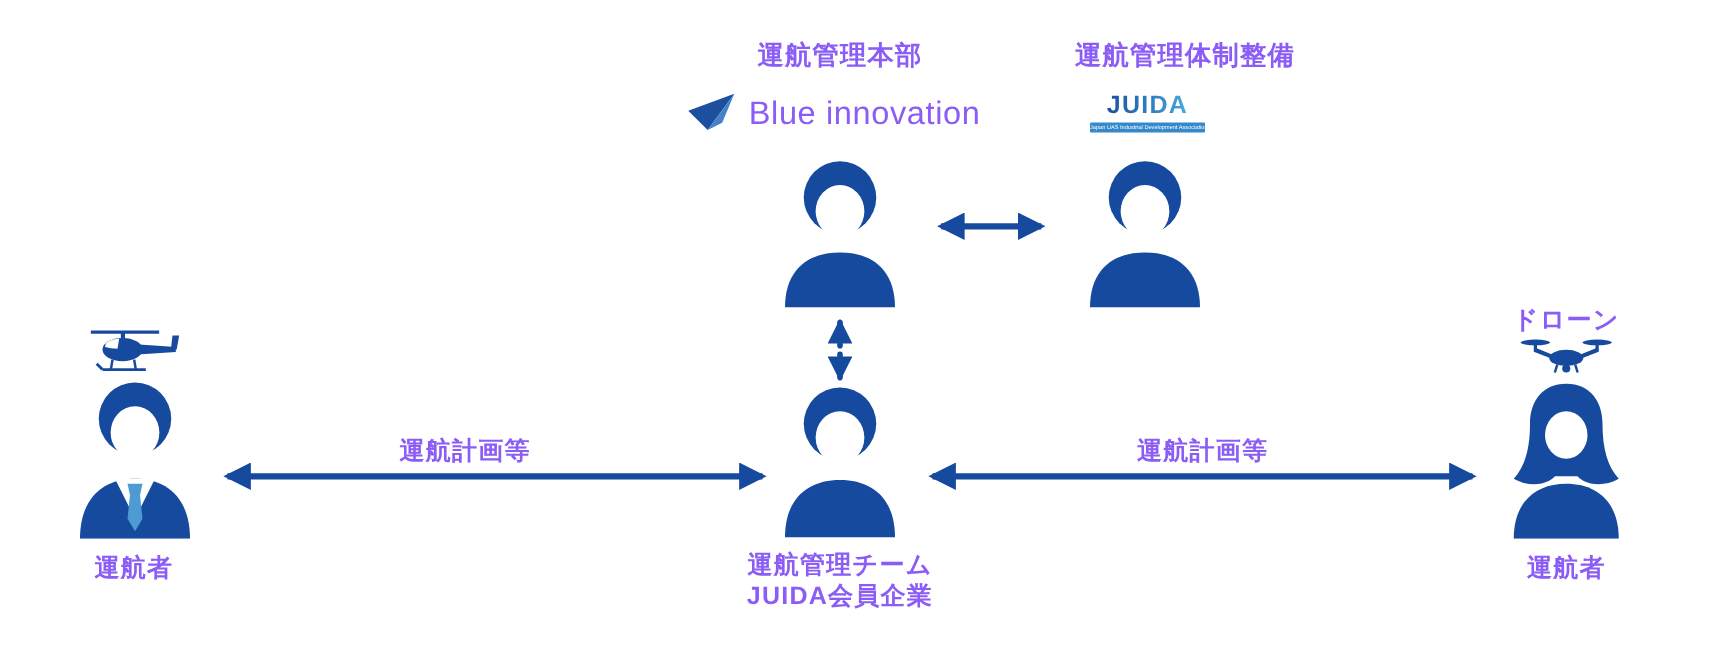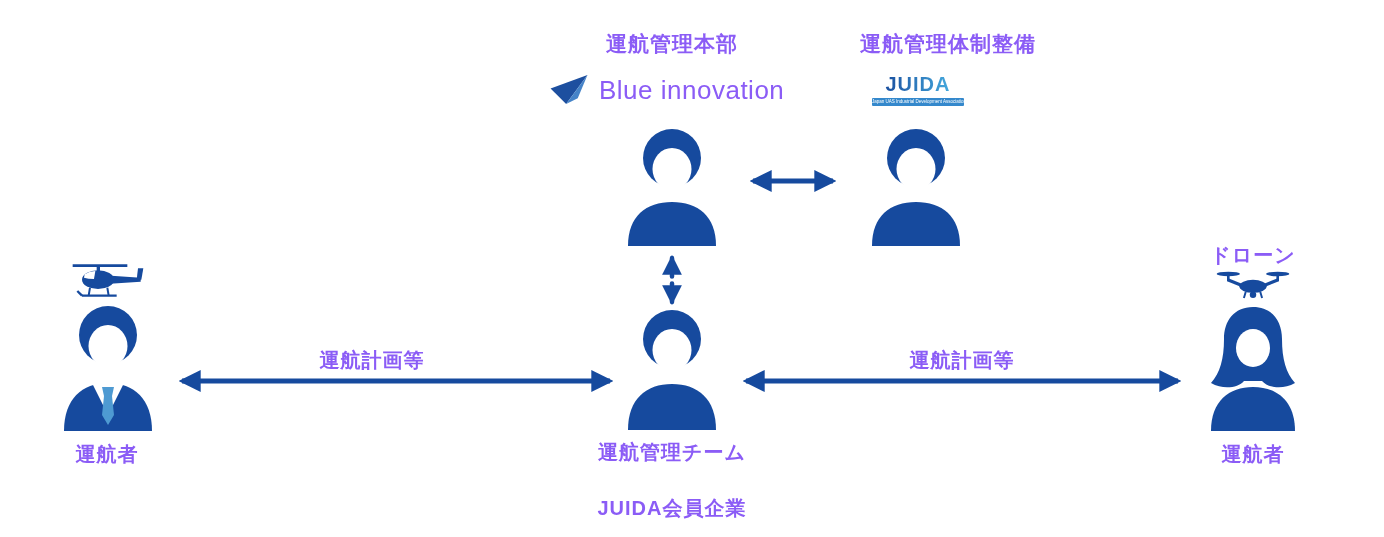--- a/index.html
+++ b/index.html
@@ -123,21 +123,21 @@
 
   <div class="abs" style="left:616px;top:306px;width:112px;height:124px;">
     <svg width="112" height="124" viewBox="0 0 112 124">
       <circle cx="56" cy="33" r="29" class="fill-primary"></circle>
       <ellipse cx="56" cy="44" rx="19.5" ry="21" class="fill-white"></ellipse>
       <path d="M12,124 C12,93 30,78 56,78 C82,78 100,93 100,124 Z" class="fill-primary"></path>
     </svg>
   </div>
 
   <div class="label" style="left:552px;top:440px;width:240px;line-height:25px;">運航管理チーム</div>
-  <div class="label" style="left:552px;top:465px;width:240px;line-height:25px;margin-top:31px;">JUIDA会員企業</div>
+  <div class="label" style="left:552px;top:465px;width:240px;line-height:25px;">JUIDA会員企業</div>
 
 
   <div class="abs" style="left:70px;top:261px;width:80px;height:40px;">
     <svg width="80" height="40" viewBox="0 0 120 60">
       <line x1="4" y1="7" x2="86" y2="7" class="stroke-primary" stroke-width="4"></line>
       <rect x="40" y="7" width="5" height="8" class="fill-primary"></rect>
       <ellipse cx="42" cy="28" rx="24" ry="14" class="fill-primary"></ellipse>
       <path d="M22,20 Q30,15 38,15 L36,27 Q27,27 21,25 Z" class="fill-white"></path>
       <path d="M62,22 L106,25 L106,31 L60,34 Z" class="fill-primary"></path>
       <path d="M102,11 L110,11 L107,28 L100,28 Z" class="fill-primary"></path>

